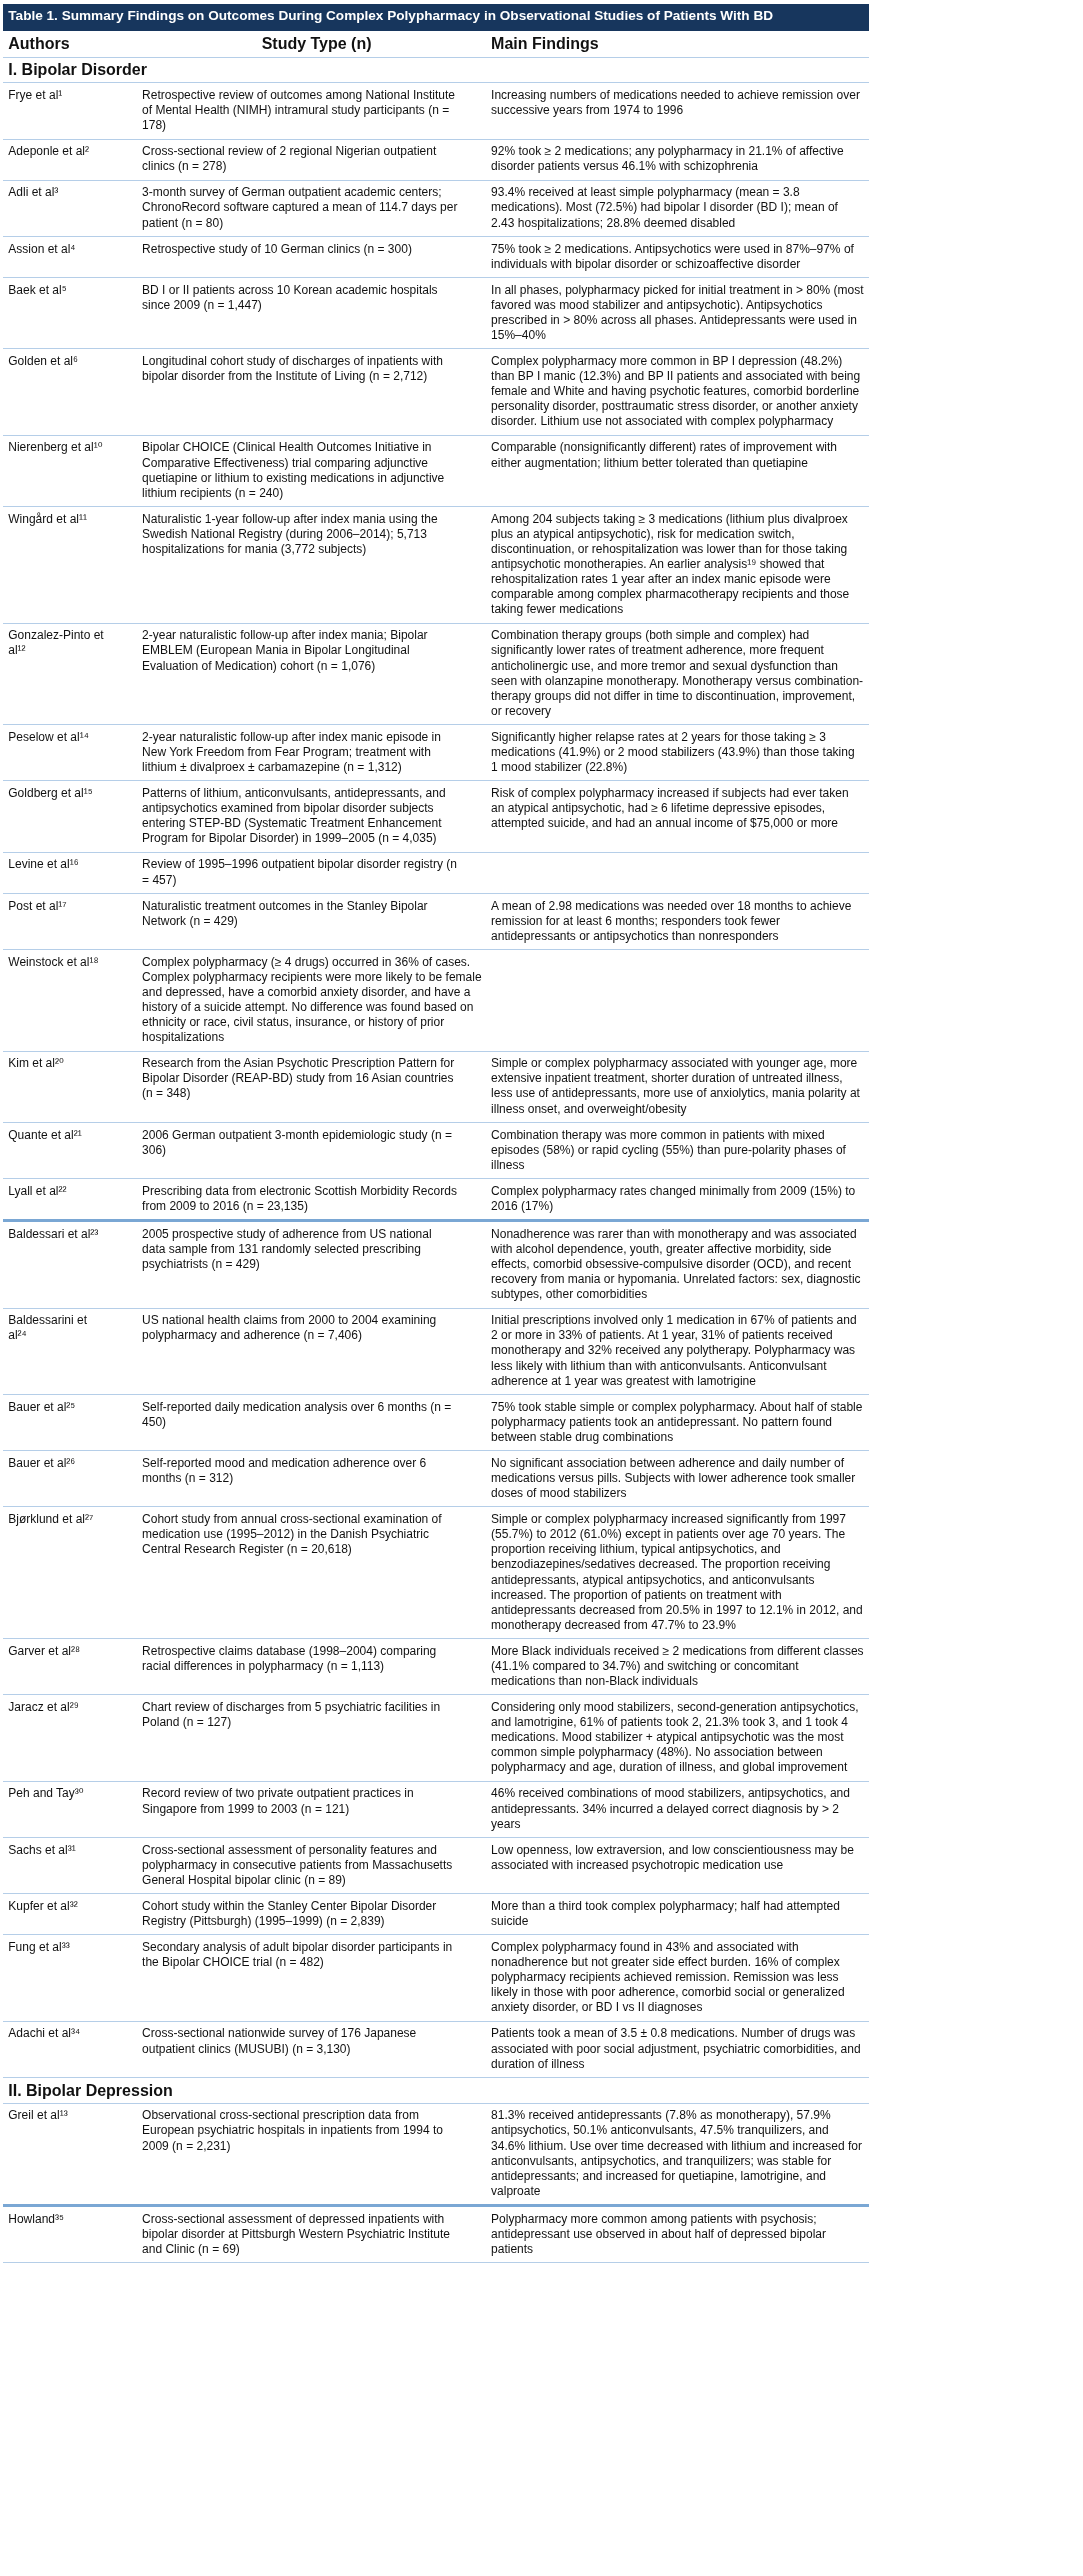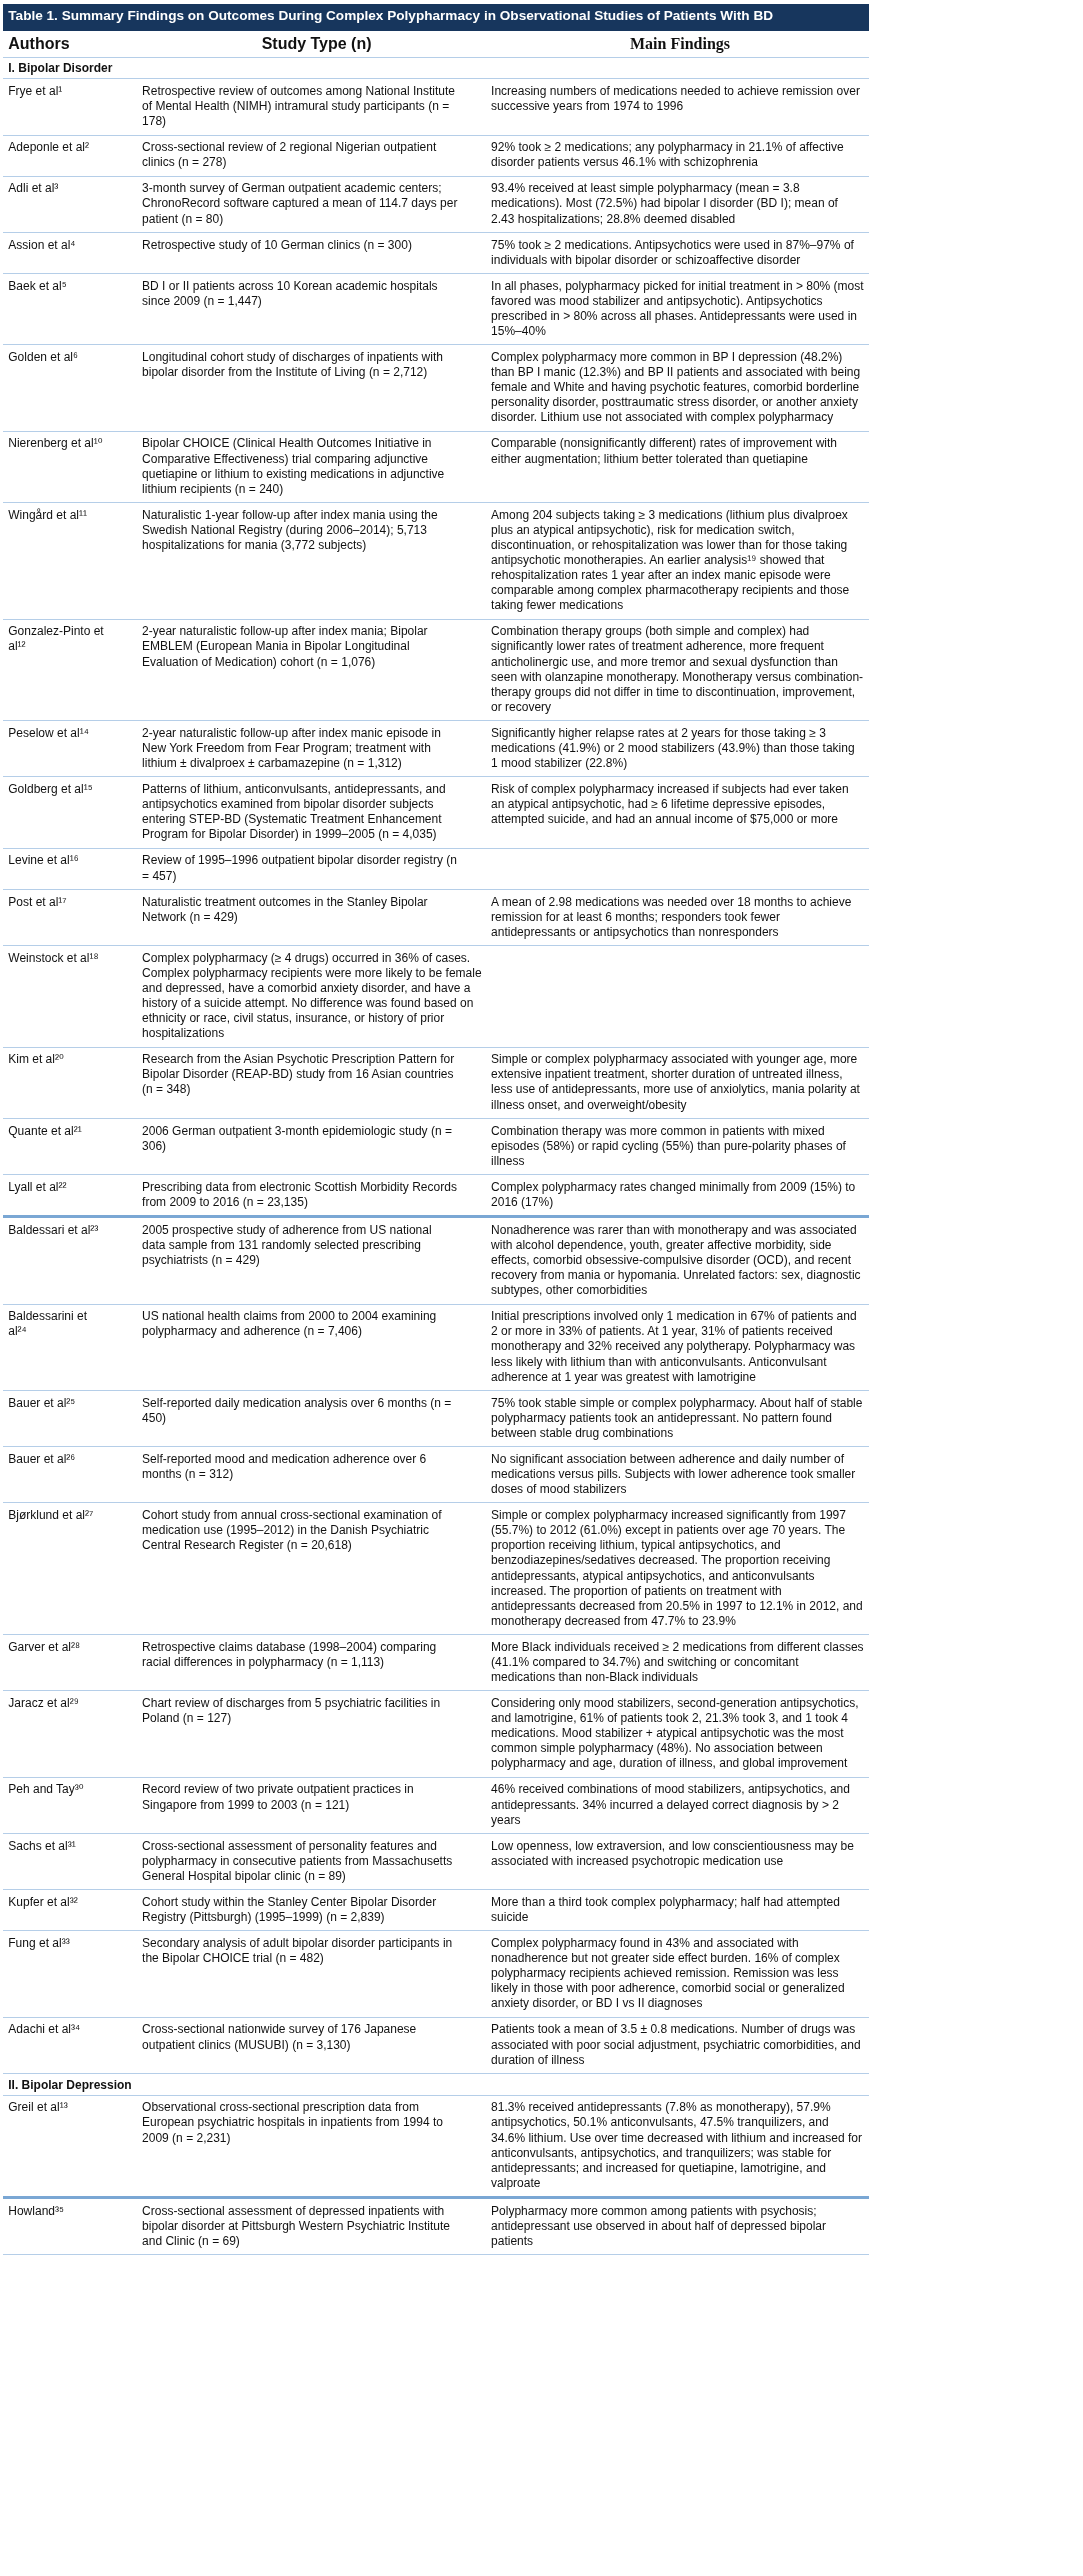--- a/index.html
+++ b/index.html
@@ -37,24 +37,24 @@
     display: grid;
     grid-template-columns: 139px 349px 1fr;
     align-items: center;
     padding: 4.2px 0 3.7px 0;
     border-bottom: 1px solid var(--row-rule);
     font-weight: bold;
     font-size: 16px;
   }
   .col-h.authors { text-align: left; padding-left: 5.2px; }
   .col-h.study { text-align: center; }
-  .col-h.findings { text-align: center; font-family: Liberation Serif, serif; }
+  .col-h.findings { text-align: left; }
   .section-header {
     font-weight: bold;
-    font-size: 12px;
+    font-size: 16px;
     padding: 3.7px 0 3.1px 5.2px;
     border-bottom: 1px solid var(--row-rule);
   }
   .row {
     display: grid;
     grid-template-columns: 139px 349px 1fr;
     border-bottom: 1px solid var(--row-rule);
   }
   .row.thick-rule {
     border-bottom: 3.7px solid var(--thick-rule);

